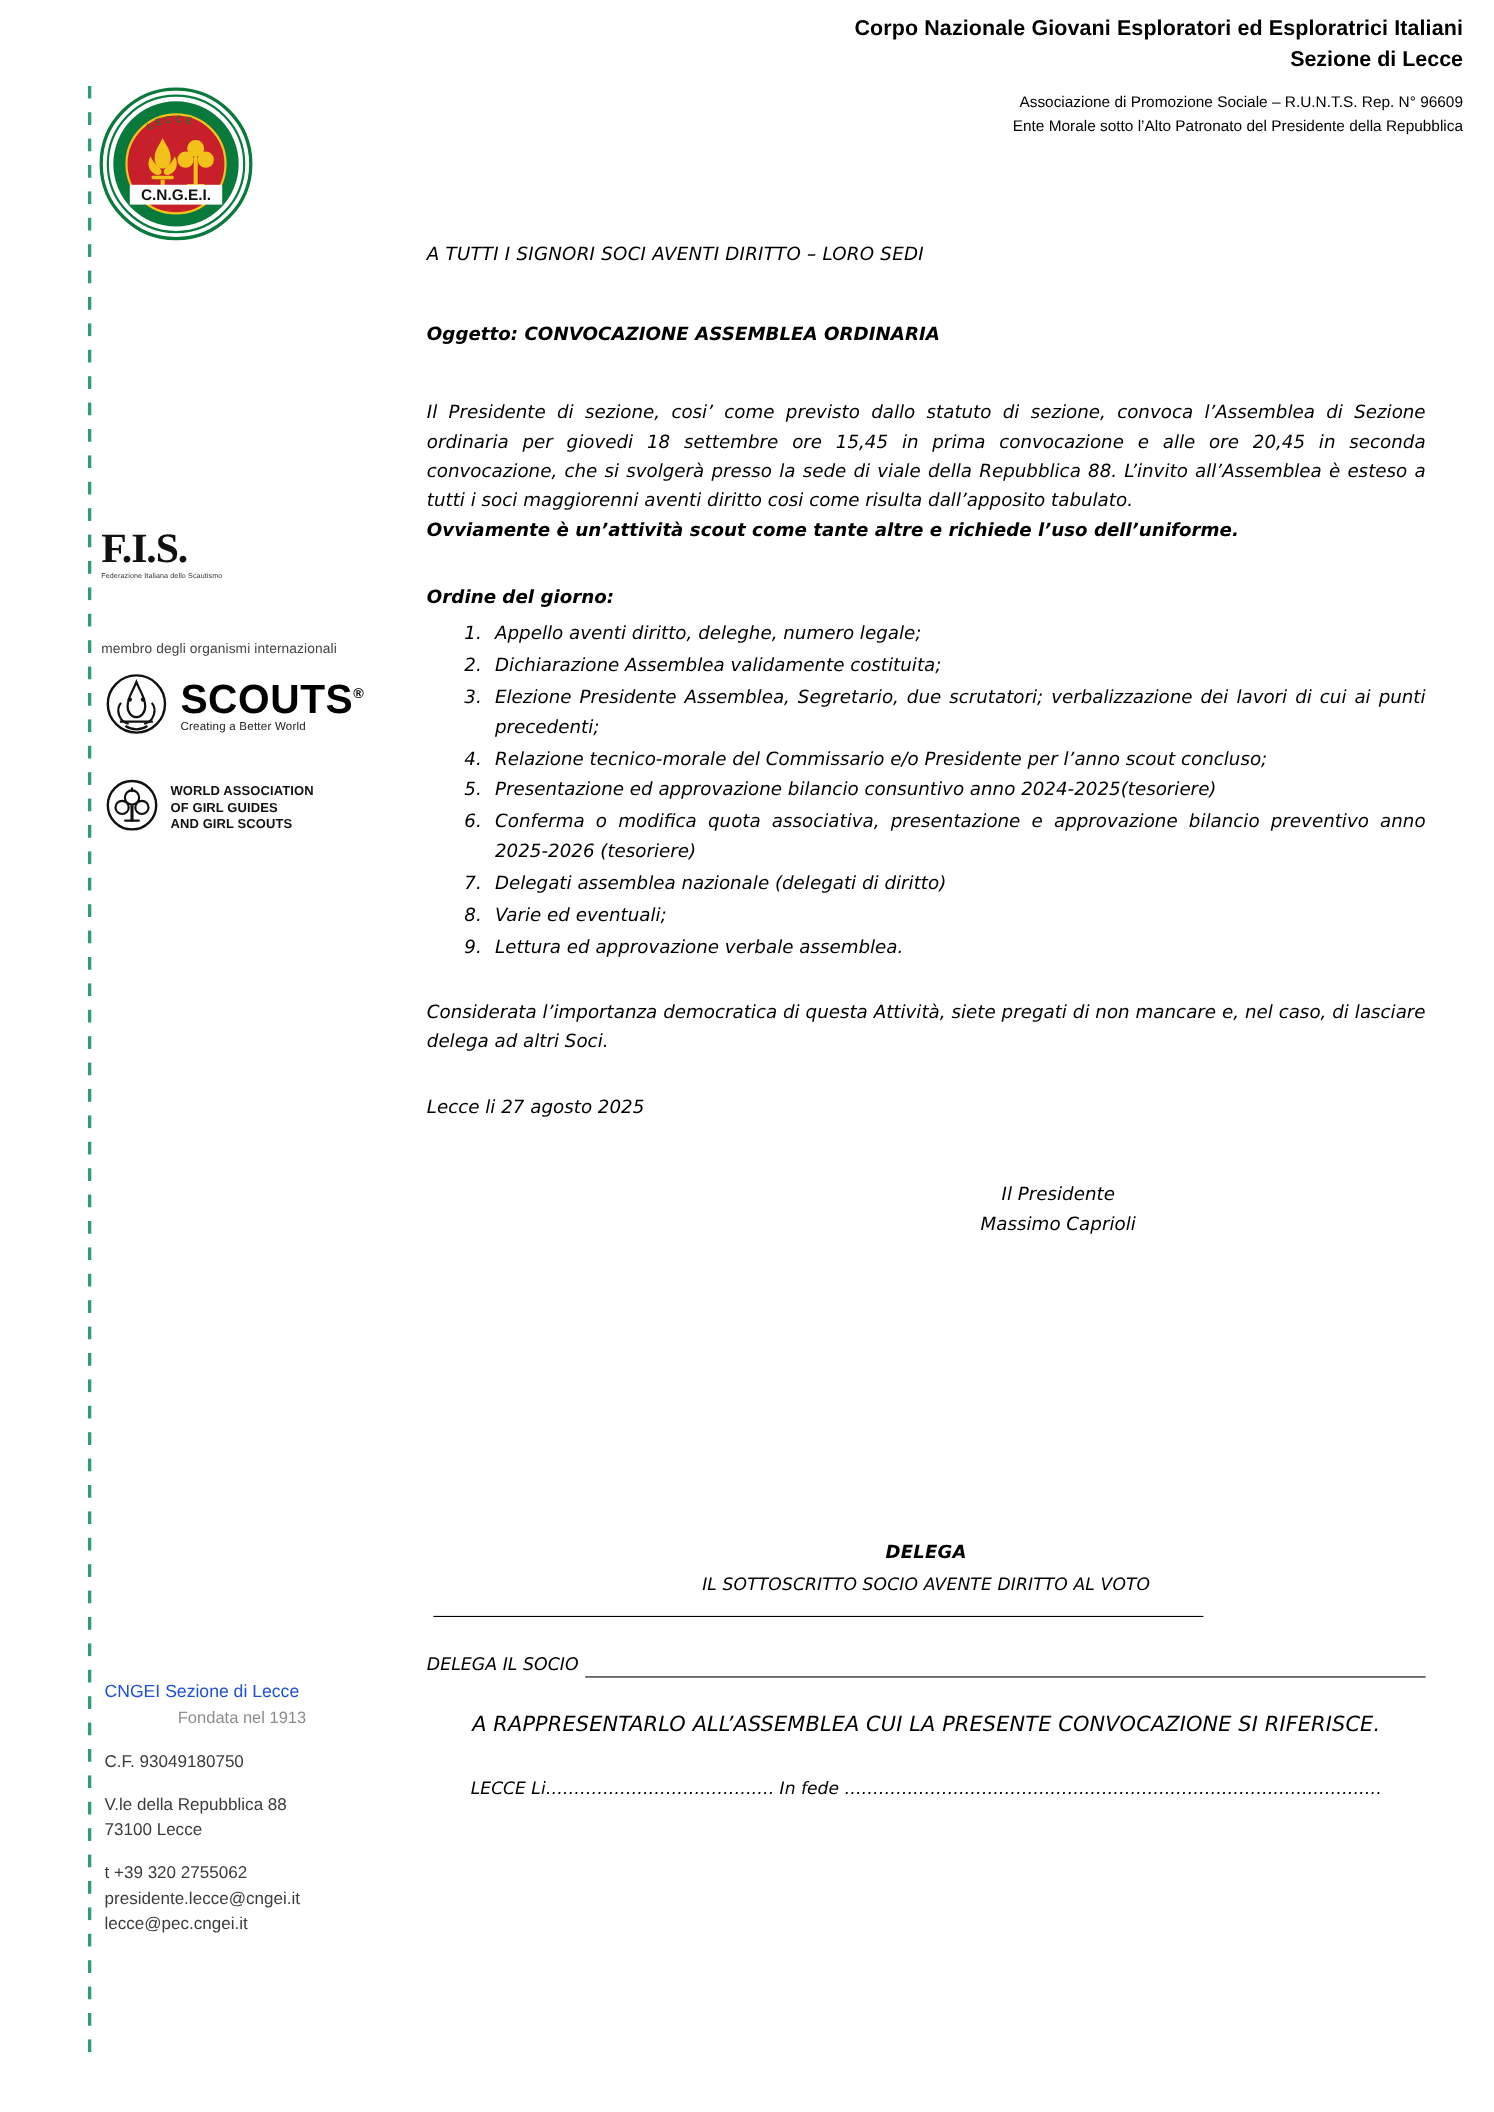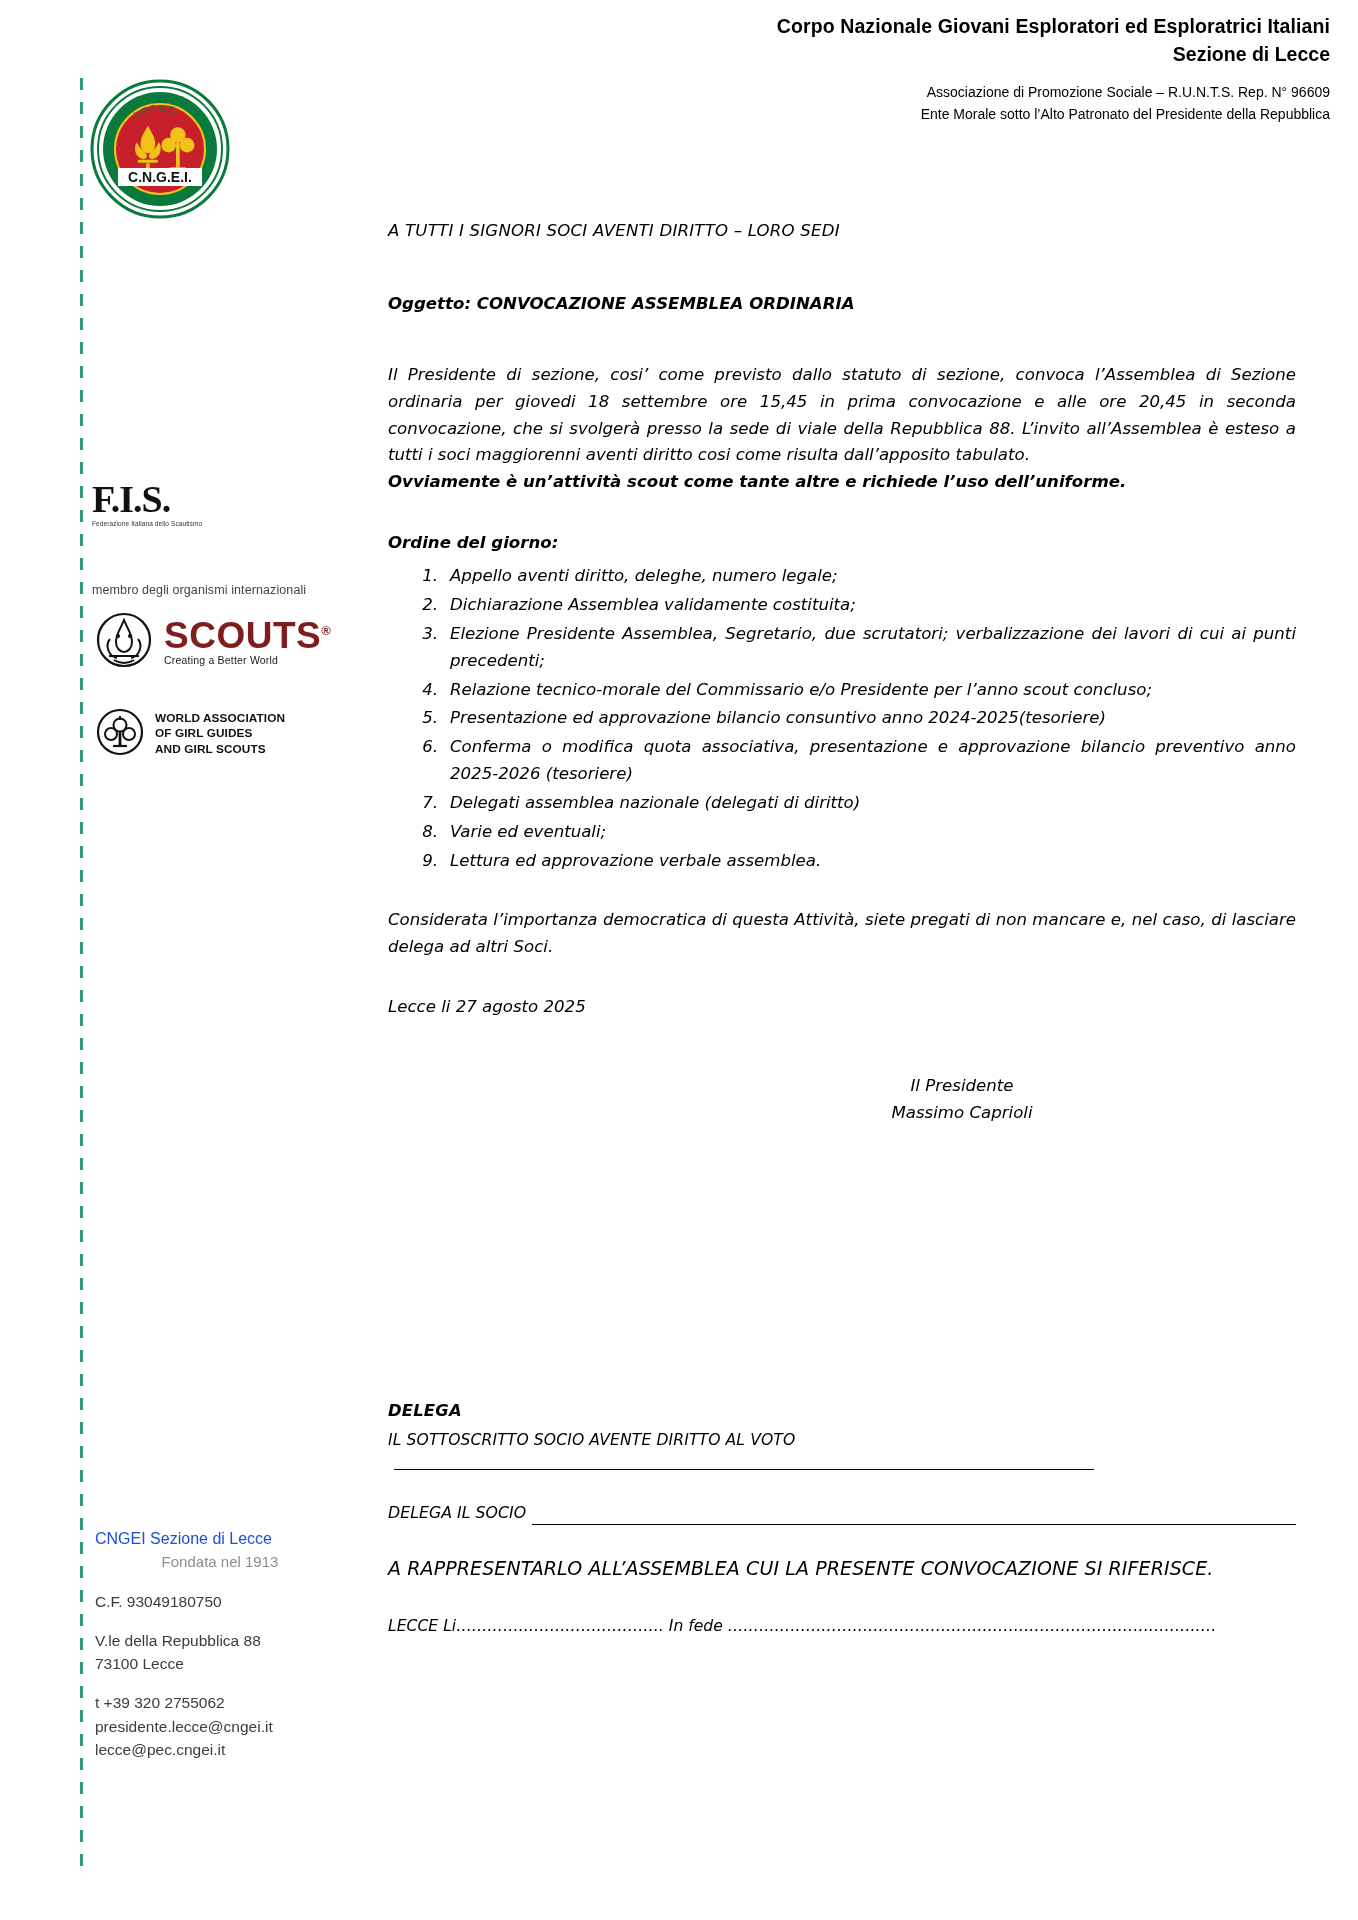--- a/index.html
+++ b/index.html
@@ -104,21 +104,21 @@
     width: 280px;
     display: flex;
     align-items: center;
     gap: 12px;
   }
   .scouts-text .big {
     font-size: 37px;
     font-weight: bold;
     letter-spacing: .5px;
     line-height: .95;
-    color: #7f1d1d;
+    color: #000000;
   }
   .scouts-text .big sup {
     font-size: 13px;
     vertical-align: super;
   }
   .scouts-text .small {
     font-size: 10.5px;
     color: #222;
     letter-spacing: .2px;
     margin-top: 1px;
@@ -221,20 +221,21 @@
   
   .delega {
     position: absolute;
     left: 388px;
     top: 1398px;
     width: 908px;
     font-family: "DejaVu Sans", sans-serif;
     font-style: italic;
     font-size: 16.4px;
     line-height: 1.6;
+    text-align: center;
   }
   .delega .d-title {
     font-weight: bold;
     letter-spacing: .2px;
   }
   .delega .d-sub {
     margin-top: 4px;
     letter-spacing: .1px;
     font-size: 15.6px;
   }

